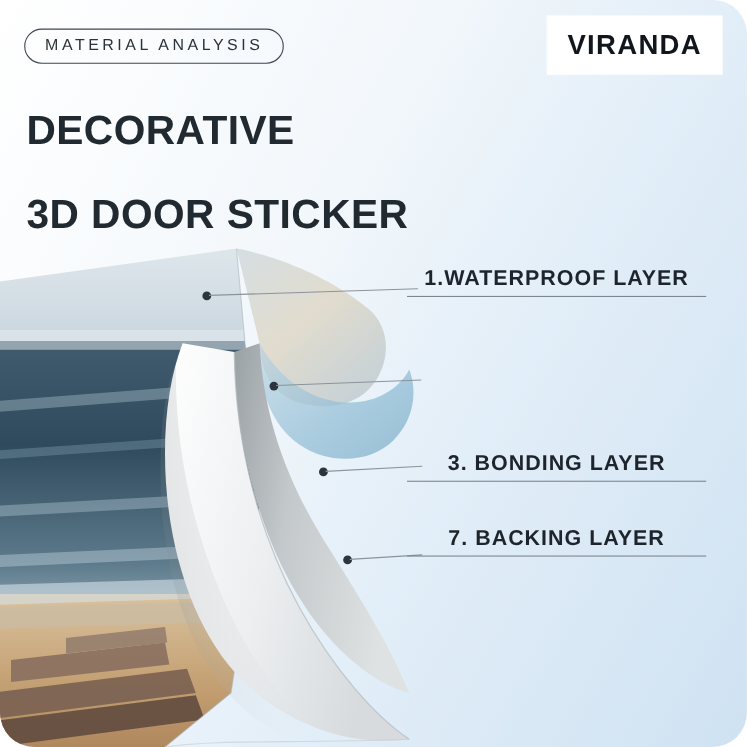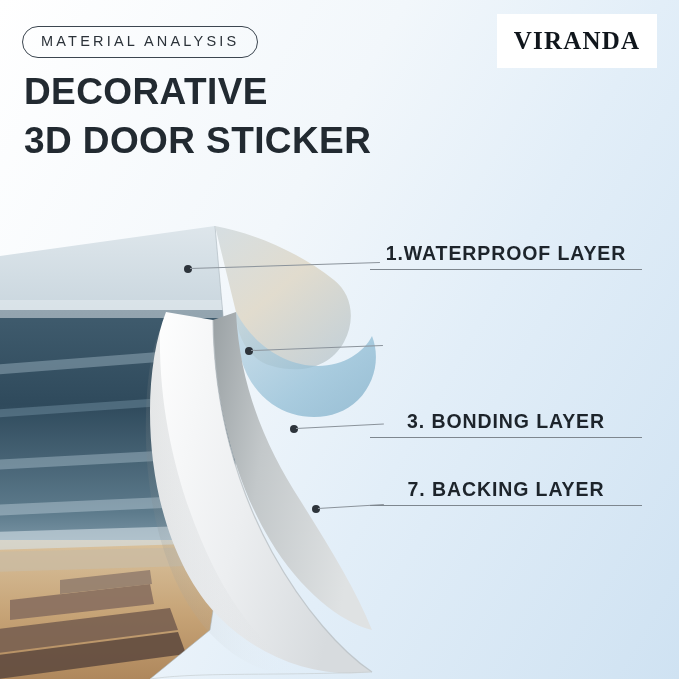--- a/index.html
+++ b/index.html
@@ -11,20 +11,21 @@
     height: 679px;
     font-family: "Liberation Sans", sans-serif;
     overflow: hidden;
   }
   #page {
     position: relative;
     width: 679px;
     height: 679px;
     background: linear-gradient(120deg, #ffffff 0%, #f2f7fb 38%, #e2eef8 62%, #cfe2f2 100%);
     overflow: hidden;
+    border-radius: 31px;
   }
 
   
   #eyebrow {
     position: absolute;
     left: 22px;
     top: 26px;
     border: 1.5px solid #3c4650;
     border-radius: 16px;
     padding: 7px 18px 8px 18px;
@@ -41,38 +42,38 @@
     top: 68px;
     color: #222a31;
     font-weight: bold;
     font-size: 37px;
     letter-spacing: 0.4px;
     line-height: 1.32;
   }
   #title-block .t-line {
     display: block;
     white-space: nowrap;
+    margin-top: 27px;
   }
   #brand-box {
     position: absolute;
     right: 22px;
     top: 14px;
     width: 160px;
     height: 54px;
     background: #ffffff;
     display: flex;
     align-items: center;
     justify-content: center;
   }
   #brand-box .brand-text {
     font-size: 25px;
     font-weight: bold;
     letter-spacing: 1.2px;
     color: #10161c;
-    font-family: Liberation Serif, serif;
   }
 
   
   #art {
     position: absolute;
     left: 0;
     top: 160px;
     width: 679px;
     height: 519px;
   }

